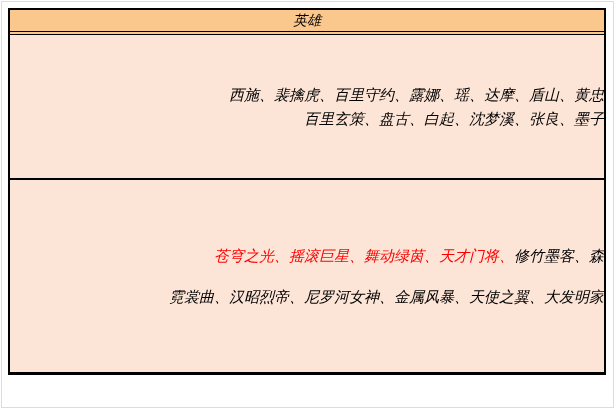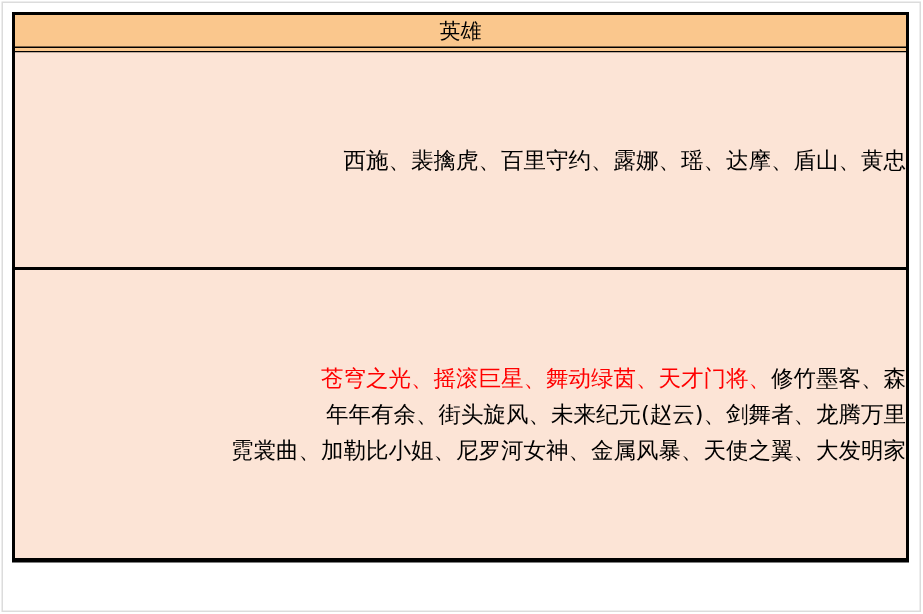--- a/index.html
+++ b/index.html
@@ -8,21 +8,21 @@
     --border:#000000;
     --red:#FF0000;
   }
   html,body{
     margin:0;padding:0;
     width:615px;height:409px;
     background:#ffffff;
     overflow:hidden;
     font-family:"DejaVu Sans","Liberation Sans",sans-serif;
   }
-  .page{position:relative;width:615px;height:409px;}
+  .page{position:relative;width:615px;height:409px;font-style:italic;}
   
   .edge-frame{
     position:absolute;inset:1px;
     border:1px solid #dcdcdc;
     pointer-events:none;
   }
   .tbl{
     position:absolute;left:8px;top:8px;
     width:594px;
     border:2px solid var(--border);
@@ -38,40 +38,40 @@
     font-size:14px;
   }
   .bd{
     background:var(--body-bg);
     display:flex;flex-direction:column;justify-content:center;
     text-align:center;
     line-height:24px;
     align-items:flex-end;
   }
   .bd-heroes{height:143px;border-bottom:2px solid var(--border);}
-  .bd-skins{height:192px;}
+  .bd-skins{height:192px;gap:17px;}
   .row{white-space:nowrap;}
   .red{color:var(--red);}
 </style>
 </head>
 <body>
 
 <div class="page">
   <div class="tbl">
 
     <div class="hdr">
       <span>英雄</span>
     </div>
 
     <div class="bd bd-heroes">
       <div class="row">西施、裴擒虎、百里守约、露娜、瑶、达摩、盾山、黄忠</div>
+      <div class="row">百里玄策、盘古、白起、沈梦溪、张良、墨子</div>
     </div>
 
 
     <div class="bd bd-skins">
       <div class="row"><span class="red">苍穹之光、摇滚巨星、舞动绿茵、天才门将、</span><span>修竹墨客、森</span></div>
-      <div class="row">年年有余、街头旋风、未来纪元(赵云)、剑舞者、龙腾万里</div>
-      <div class="row">霓裳曲、加勒比小姐、尼罗河女神、金属风暴、天使之翼、大发明家</div>
+      <div class="row">霓裳曲、汉昭烈帝、尼罗河女神、金属风暴、天使之翼、大发明家</div>
     </div>
 
   </div>
   <div class="edge-frame"></div>
 </div>
 
 </body></html>

